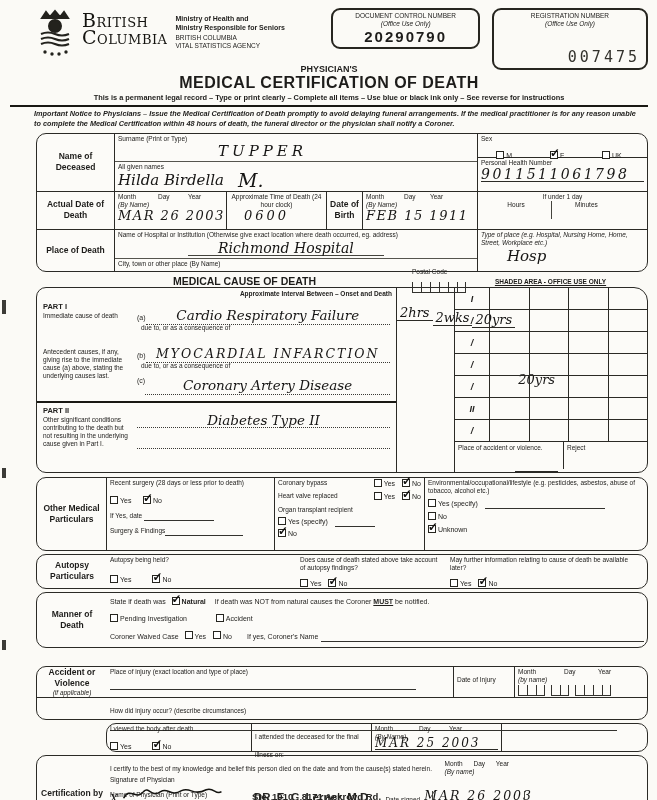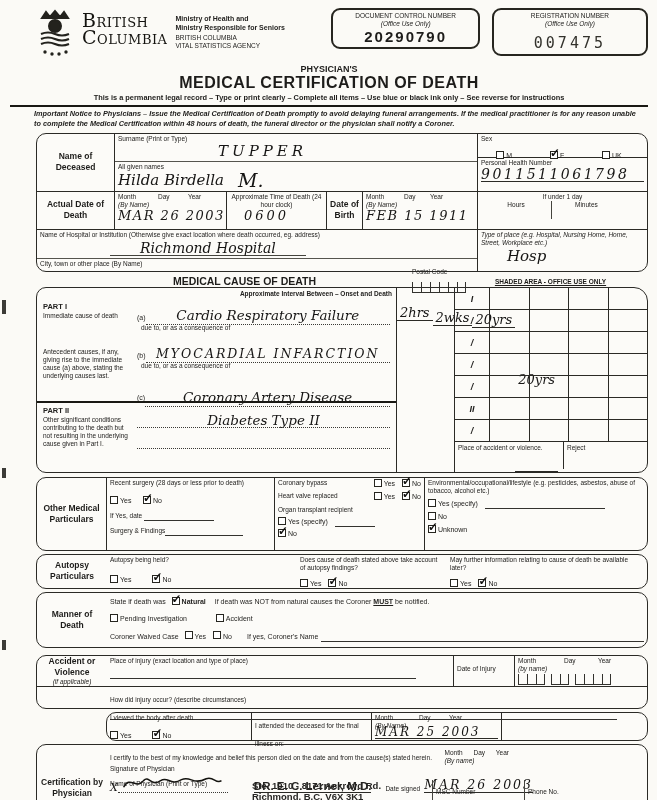--- a/index.html
+++ b/index.html
@@ -109,21 +109,21 @@
       <div class="tl">VITAL STATISTICS AGENCY</div>
     </div>
     <div class="numbox" style="width:150px;margin-right:12px">
       <div class="tl">DOCUMENT CONTROL NUMBER</div>
       <div class="tl i">(Office Use Only)</div>
       <div class="doc-val">20290790</div>
     </div>
     <div class="numbox" style="width:158px">
       <div class="tl">REGISTRATION NUMBER</div>
       <div class="tl i">(Office Use Only)</div>
-      <div class="reg-val" style="margin-top:6px;">007475</div>
+      <div class="reg-val" style="margin-top:20px;text-align:right">007475</div>
     </div>
   </div>
 
   <div class="title-zone">
     <div style="font-size:9px;font-weight:bold">PHYSICIAN'S</div>
     <div style="font-size:16px;font-weight:bold;letter-spacing:0.5px">MEDICAL CERTIFICATION OF DEATH</div>
     <div style="font-size:7.4px;font-weight:bold;margin-top:1px">This is a permanent legal record – Type or print clearly – Complete all items – Use blue or black ink only – See reverse for instructions</div>
   </div>
   <div class="rule"></div>
   <div class="notice">Important Notice to Physicians – Issue the Medical Certification of Death promptly to avoid delaying funeral arrangements.  If the medical practitioner is for any reason unable to complete the Medical Certification within 48 hours of death, the funeral director or the physician shall notify a Coroner.</div>
@@ -188,20 +188,21 @@
         <div class="tl" style="text-align:center">If under 1 day</div>
         <div style="display:flex" class="tl">
           <span style="width:70px;text-align:center">Hours</span>
           <span style="width:24px;border-left:1px solid #44433d;height:18px"></span>
           <span>Minutes</span>
         </div>
       </div>
     </div>
 
     <div class="row bt" style="height:42px">
+      <div class="lab-col sl" style="width:78px">Place of Death</div>
       <div style="flex:1;display:flex;flex-direction:column">
         <div class="cell" style="flex:1.2">
           <div class="tl">Name of Hospital or Institution (Otherwise give exact location where death occurred, eg. address)</div>
           <div class="hand" style="font-size:14px;margin-left:70px;border-bottom:1px solid #44433d;display:inline-block;padding:0 30px">Richmond Hospital</div>
         </div>
         <div class="cell" style="flex:1;border-top:1px solid #55544e;display:flex;justify-content:space-between;align-items:flex-start">
           <span class="tl">City, town or other place (By Name)</span>
           <span style="margin-right:8px"><span class="tl">Postal Code</span><br>
             <span class="comb">
                 <i></i>
@@ -240,21 +241,21 @@
           <span class="dotline" style="flex:1;text-align:center"><span class="hand" style="font-size:13.5px">Cardio Respiratory Failure</span></span>
         </div>
         <div class="tl" style="position:absolute;left:104px;top:36px">due to, or as a consequence of</div>
 
         <div style="position:absolute;left:100px;top:56px;right:6px;display:flex;align-items:baseline">
           <span class="tl2">(b)</span>
           <span class="dotline" style="flex:1;text-align:center"><span class="handc">MYOCARDIAL INFARCTION</span></span>
         </div>
         <div class="tl" style="position:absolute;left:104px;top:74px">due to, or as a consequence of</div>
 
-        <div style="position:absolute;left:100px;top:100px;right:6px;display:flex;align-items:center">
+        <div style="position:absolute;left:100px;top:88px;right:6px;display:flex;align-items:flex-start">
           <span class="tl2">(c)</span>
           <span class="dotline" style="flex:1;text-align:center"><span class="hand" style="font-size:13.5px">Coronary Artery Disease</span></span>
         </div>
 
         <div style="position:absolute;left:0;right:0;top:113px;border-top:2.4px solid #191813"></div>
 
         <div class="tl b" style="position:absolute;left:6px;top:118px;font-size:7.5px">PART II</div>
         <div class="tl" style="position:absolute;left:6px;top:128px;width:90px">Other significant conditions contributing to the death but not resulting in the underlying cause given in Part I.</div>
         <div style="position:absolute;left:100px;top:126px;right:6px" class="dotline">
           <div class="hand" style="font-size:13.5px;text-align:center">Diabetes Type II</div>
@@ -418,21 +419,21 @@
             <span class="cblbl">Yes</span>
           <span class="cb"></span>
             <span class="cblbl">No</span>
           <span style="margin-left:8px">If yes, Coroner's Name</span>
           <span class="ul" style="flex:1;margin-left:3px;border-bottom-width:1.6px">&nbsp;</span>
         </div>
       </div>
     </div>
   </div>
 
-  <div class="box" style="margin-top:7px">
+  <div class="box" style="margin-top:18px">
     <div class="row" style="height:30px">
       <div class="lab-col" style="width:70px;border-right:none">
         <span class="sl">Accident or Violence</span>
         <span class="tl i">(if applicable)</span>
       </div>
       <div class="cell" style="flex:1">
         <div class="tl">Place of injury (exact location and type of place)</div>
         <div class="ul" style="width:90%;margin-top:12px"></div>
       </div>
       <div class="cell br" style="width:62px;border-left:1.2px solid #2b2a26">

